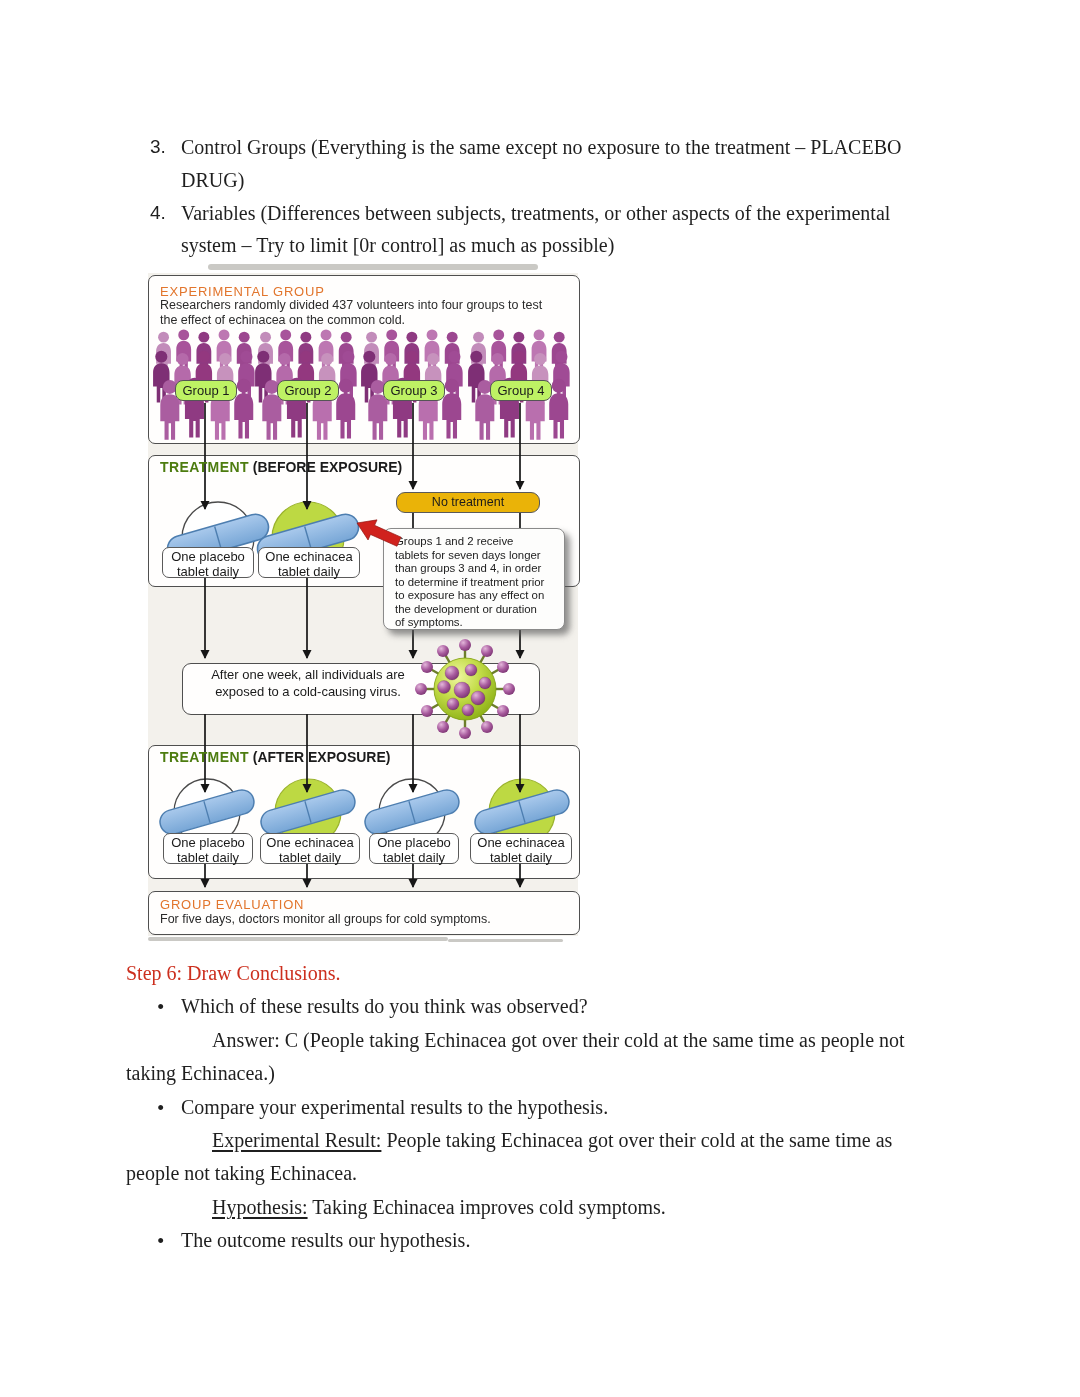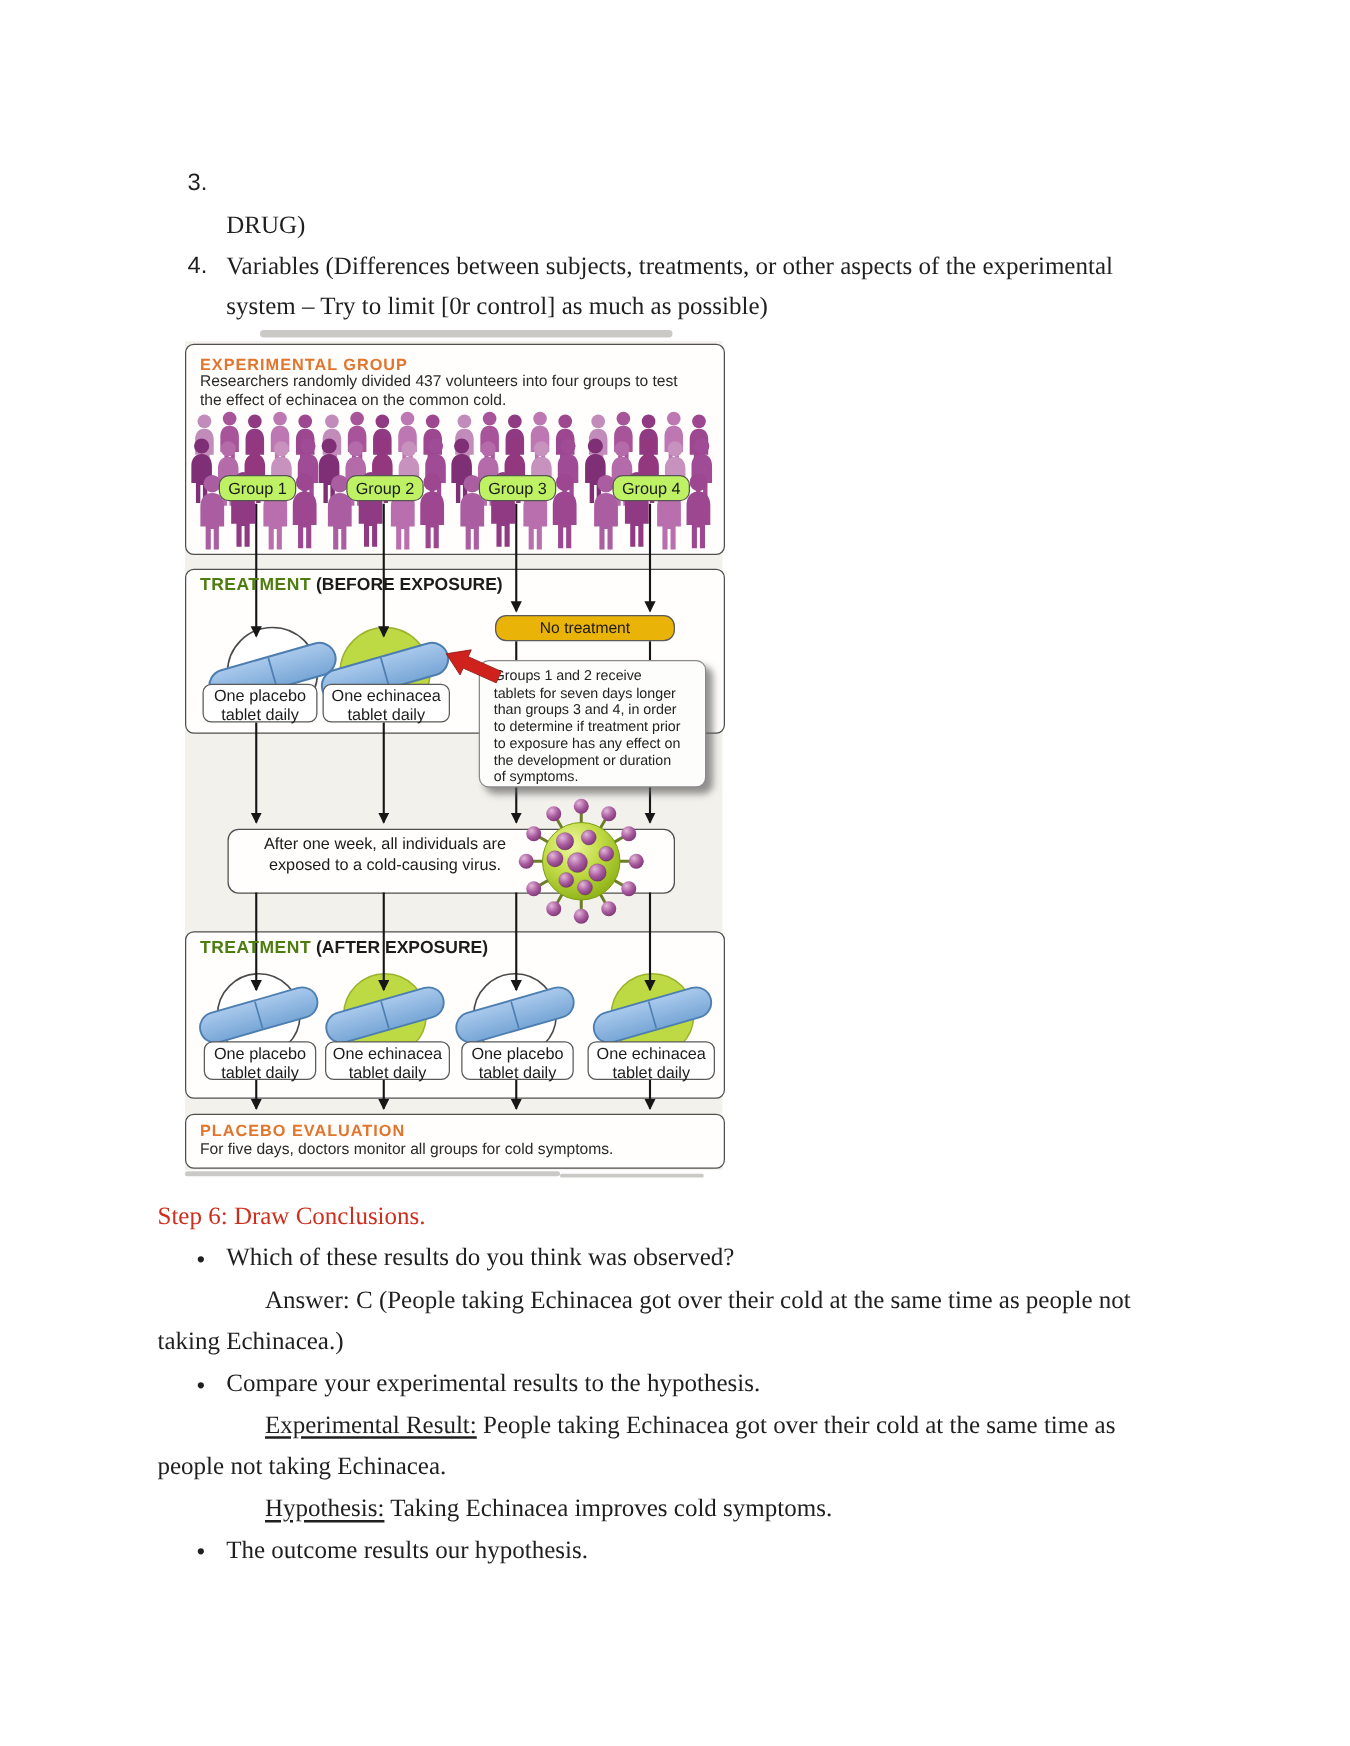--- a/index.html
+++ b/index.html
@@ -11,21 +11,21 @@
   .dl .num{position:absolute;font-family:"Liberation Sans",sans-serif;font-size:19px;}
   .dl .blt{position:absolute;font-size:21px;}
   .dl.red{color:#cc2f1e;}
   .ul{text-decoration:underline;text-underline-offset:3px;text-decoration-thickness:1.5px;}
   
   .figure{position:absolute;left:148px;top:273px;width:430px;height:663px;background:#f3f1ec;
           font-family:"Liberation Sans",sans-serif;color:#262626;}
   .fbox{position:absolute;background:#fffefd;border:1.4px solid #4f4f4f;border-radius:7px;z-index:1;}
   .fsvg{position:absolute;left:0;top:0;z-index:2;}
   .fsvg.over{z-index:5;}
-  .fhead{position:absolute;font-weight:bold;font-size:13px;letter-spacing:.8px;color:#e2752c;z-index:3;white-space:nowrap;}
+  .fhead{position:absolute;font-weight:normal;font-size:13px;letter-spacing:.8px;color:#e2752c;z-index:3;white-space:nowrap;}
   .fbody{position:absolute;font-size:12.5px;line-height:15px;color:#2a2a2a;z-index:3;white-space:nowrap;}
   .theading{position:absolute;font-weight:bold;font-size:14px;z-index:3;white-space:nowrap;color:#1b1b1b;}
   .theading .acc{color:#4d7c0f;letter-spacing:.4px;}
   .glabel{position:absolute;width:60px;height:19px;background:#bef264;border:1.3px solid #555;
           border-radius:8px;font-size:13px;line-height:19px;text-align:center;z-index:3;color:#1b1b1b;}
   .plabel{position:absolute;height:27px;background:#fff;border:1.4px solid #5a5a5a;border-radius:7px;
           font-size:13px;line-height:14.5px;text-align:center;padding-top:2px;z-index:3;color:#1b1b1b;}
   .ntreat{position:absolute;left:248px;top:219px;width:142px;height:19px;background:#eab308;border:1.4px solid #5a5a5a;
           border-radius:9px;font-size:12.5px;line-height:19px;text-align:center;z-index:3;color:#1b1b1b;}
   .awtext{position:absolute;left:40px;top:394px;width:240px;text-align:center;font-size:13px;line-height:16.5px;z-index:3;color:#1b1b1b;}
@@ -34,20 +34,21 @@
            font-size:11.4px;line-height:13.5px;color:#222;padding:6px 4px 0 11px;box-sizing:border-box;}
   .streak{position:absolute;background:rgba(150,147,140,.5);border-radius:3px;z-index:0;}
 </style>
 </head>
 <body>
 
 <div class="page">
 
   <div class="dl" style="top:136px">
     <span class="num" style="left:150px">3.</span>
+    <span class="abs" style="left:181px">Control Groups (Everything is the same except no exposure to the treatment – PLACEBO</span>
   </div>
   <div class="dl" style="top:169px">
     <span class="abs" style="left:181px">DRUG)</span>
   </div>
   <div class="dl" style="top:202px">
     <span class="num" style="left:150px">4.</span>
     <span class="abs" style="left:181px">Variables (Differences between subjects, treatments, or other aspects of the experimental</span>
   </div>
   <div class="dl" style="top:234px">
     <span class="abs" style="left:181px">system – Try to limit [0r control] as much as possible)</span>
@@ -209,21 +210,21 @@
     </div>
     <div class="plabel" style="left:221px;top:560px;width:88px">
       <div>One placebo</div>
       <div>tablet daily</div>
     </div>
     <div class="plabel" style="left:322px;top:560px;width:100px">
       <div>One echinacea</div>
       <div>tablet daily</div>
     </div>
 
-    <div class="fhead" style="left:12px;top:624px">PLACEBO EVALUATION</div>
+    <div class="fhead" style="left:12px;top:624px">GROUP EVALUATION</div>
     <div class="fbody" style="left:12px;top:639px">For five days, doctors monitor all groups for cold symptoms.</div>
 
     <svg class="fsvg over" width="430" height="663" viewBox="0 0 430 663">
       <defs>
         <radialGradient id="vg" cx="0.38" cy="0.3" r="0.8">
           <stop offset="0" stop-color="#eef7a0"></stop>
             <stop offset="0.45" stop-color="#c3dc48"></stop>
             <stop offset="1" stop-color="#84aa0e"></stop>
         </radialGradient>
         <radialGradient id="pg" cx="0.35" cy="0.3" r="0.85">

